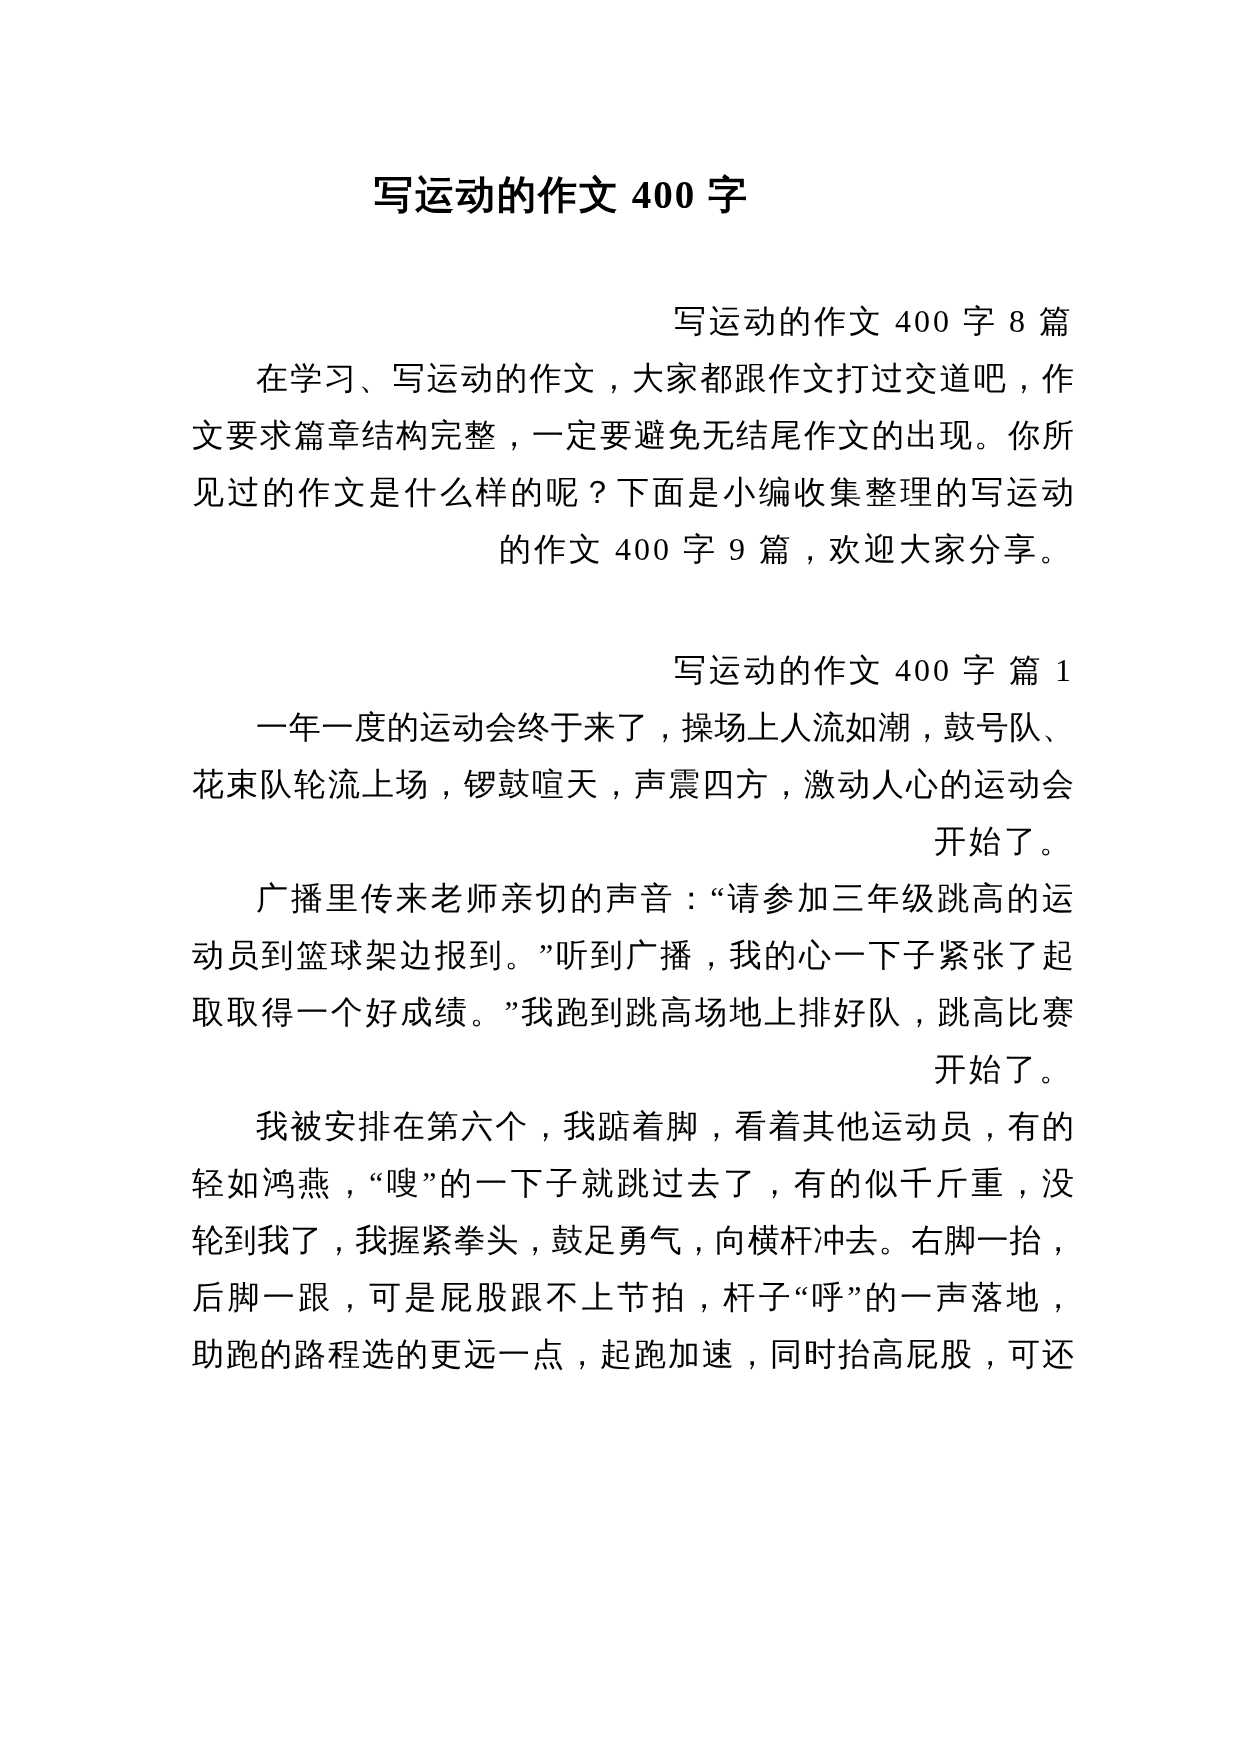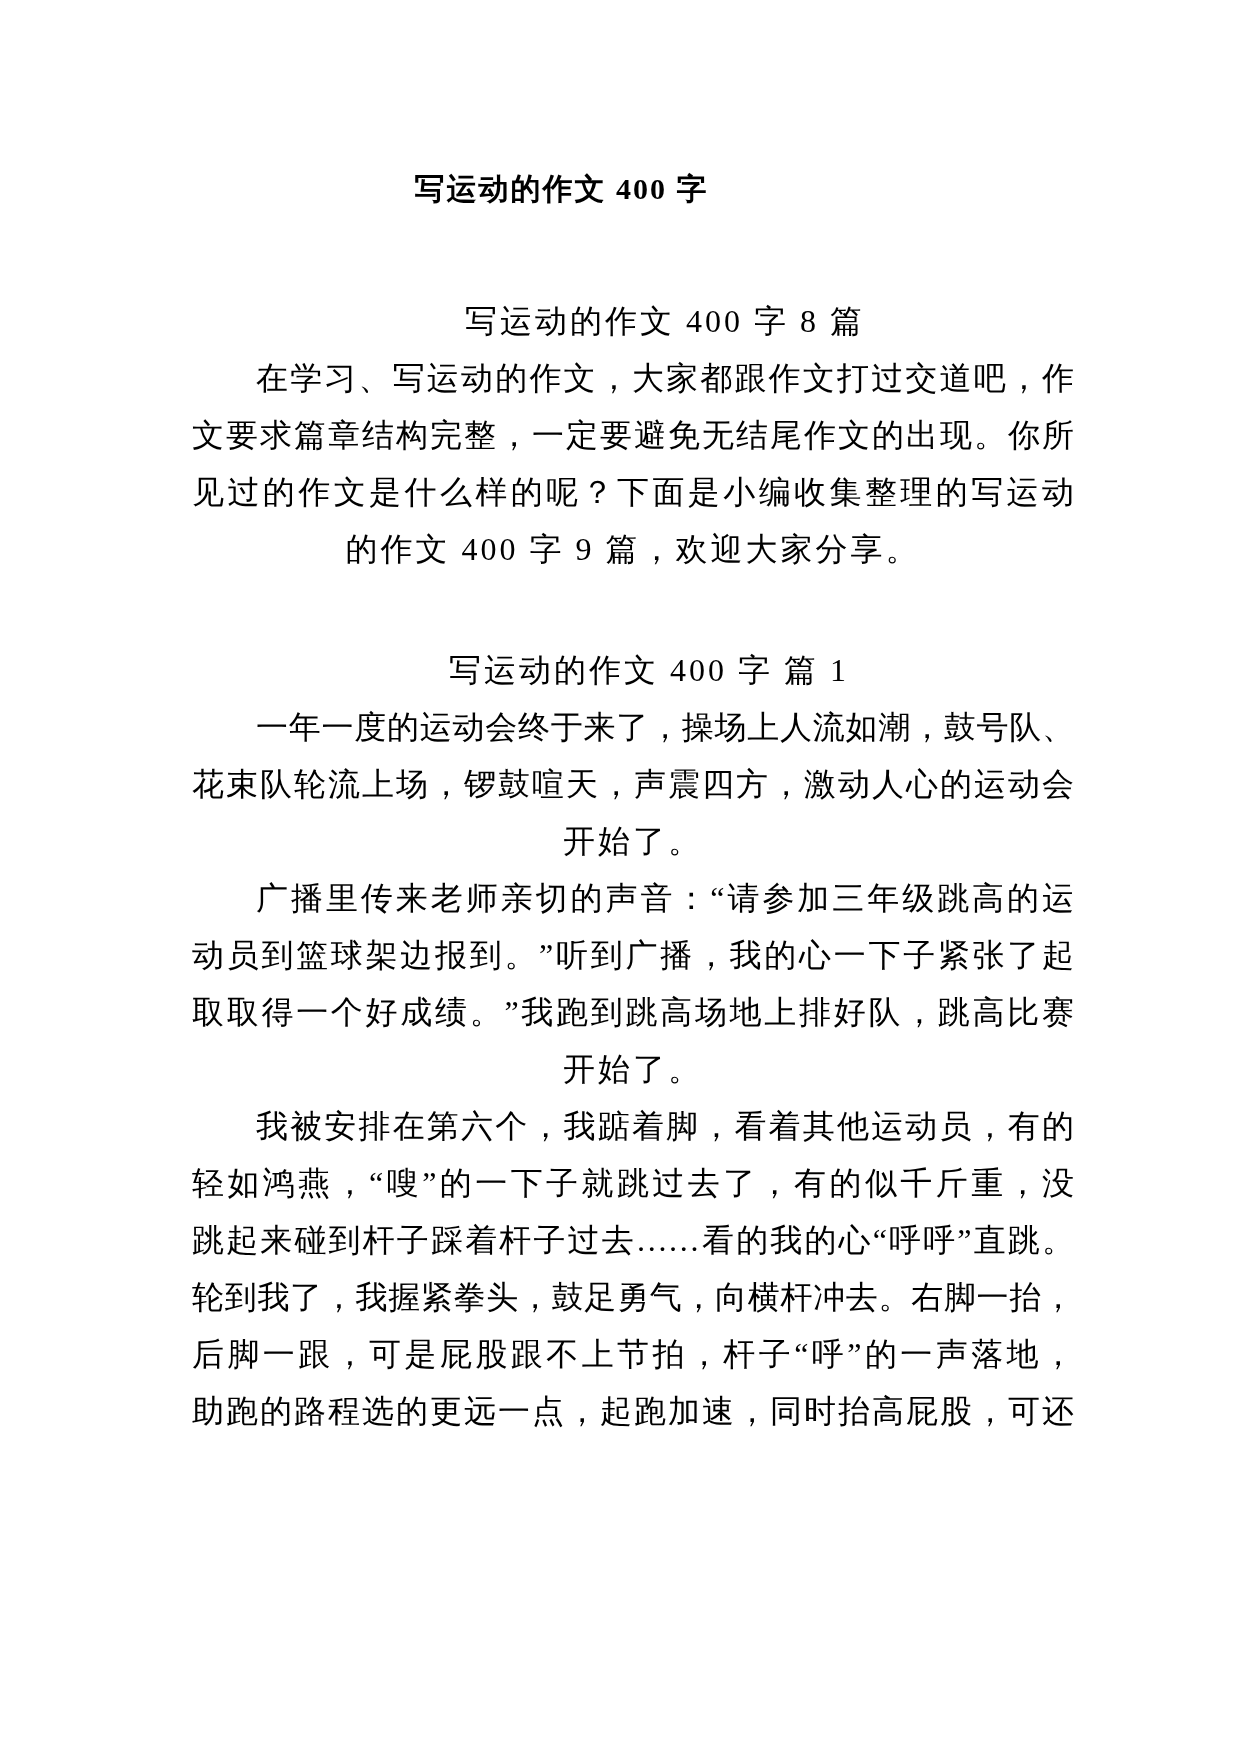--- a/index.html
+++ b/index.html
@@ -15,39 +15,39 @@
     overflow: hidden;
     font-family: "Liberation Serif", serif;
     color: #000000;
   }
   .doc-title {
     position: absolute;
     top: 140px;
     left: 0;
     width: 1123px;
     text-align: center;
-    font-size: 30px;
+    font-size: 39px;
     line-height: 58px;
     font-weight: bold;
     letter-spacing: 2px;
     white-space: nowrap;
   }
   .doc-body {
     position: absolute;
     top: 293px;
     left: 192px;
     width: 882px;
     font-size: 32px;
     line-height: 57px;
     font-weight: normal;
   }
   .line {
     height: 57px;
     white-space: nowrap;
-    text-align: center;
+    text-align: right;
     letter-spacing: 3px;
   }
   
   .line.fill {
     white-space: normal;
     text-align: justify;
     text-align-last: justify;
     text-justify: inter-character;
     letter-spacing: 0;
   }
@@ -76,18 +76,17 @@
       <div class="line space-before heading">写运动的作文 400 字 篇 1</div>
       <div class="line fill indent">一年一度的运动会终于来了，操场上人流如潮，鼓号队、</div>
       <div class="line fill">花束队轮流上场，锣鼓喧天，声震四方，激动人心的运动会</div>
       <div class="line">开始了。</div>
       <div class="line fill indent">广播里传来老师亲切的声音：“请参加三年级跳高的运</div>
       <div class="line fill">动员到篮球架边报到。”听到广播，我的心一下子紧张了起</div>
       <div class="line fill">取取得一个好成绩。”我跑到跳高场地上排好队，跳高比赛</div>
       <div class="line">开始了。</div>
       <div class="line fill indent">我被安排在第六个，我踮着脚，看着其他运动员，有的</div>
       <div class="line fill">轻如鸿燕，“嗖”的一下子就跳过去了，有的似千斤重，没</div>
-      <div class="line fill">跳起来碰到杆子踩着杆子过去……看的我的心“呼呼”直跳。</div>
       <div class="line fill">轮到我了，我握紧拳头，鼓足勇气，向横杆冲去。右脚一抬，</div>
       <div class="line fill">后脚一跟，可是屁股跟不上节拍，杆子“呼”的一声落地，</div>
       <div class="line fill">助跑的路程选的更远一点，起跑加速，同时抬高屁股，可还</div>
     </div>
 </div>
 
 </body></html>

